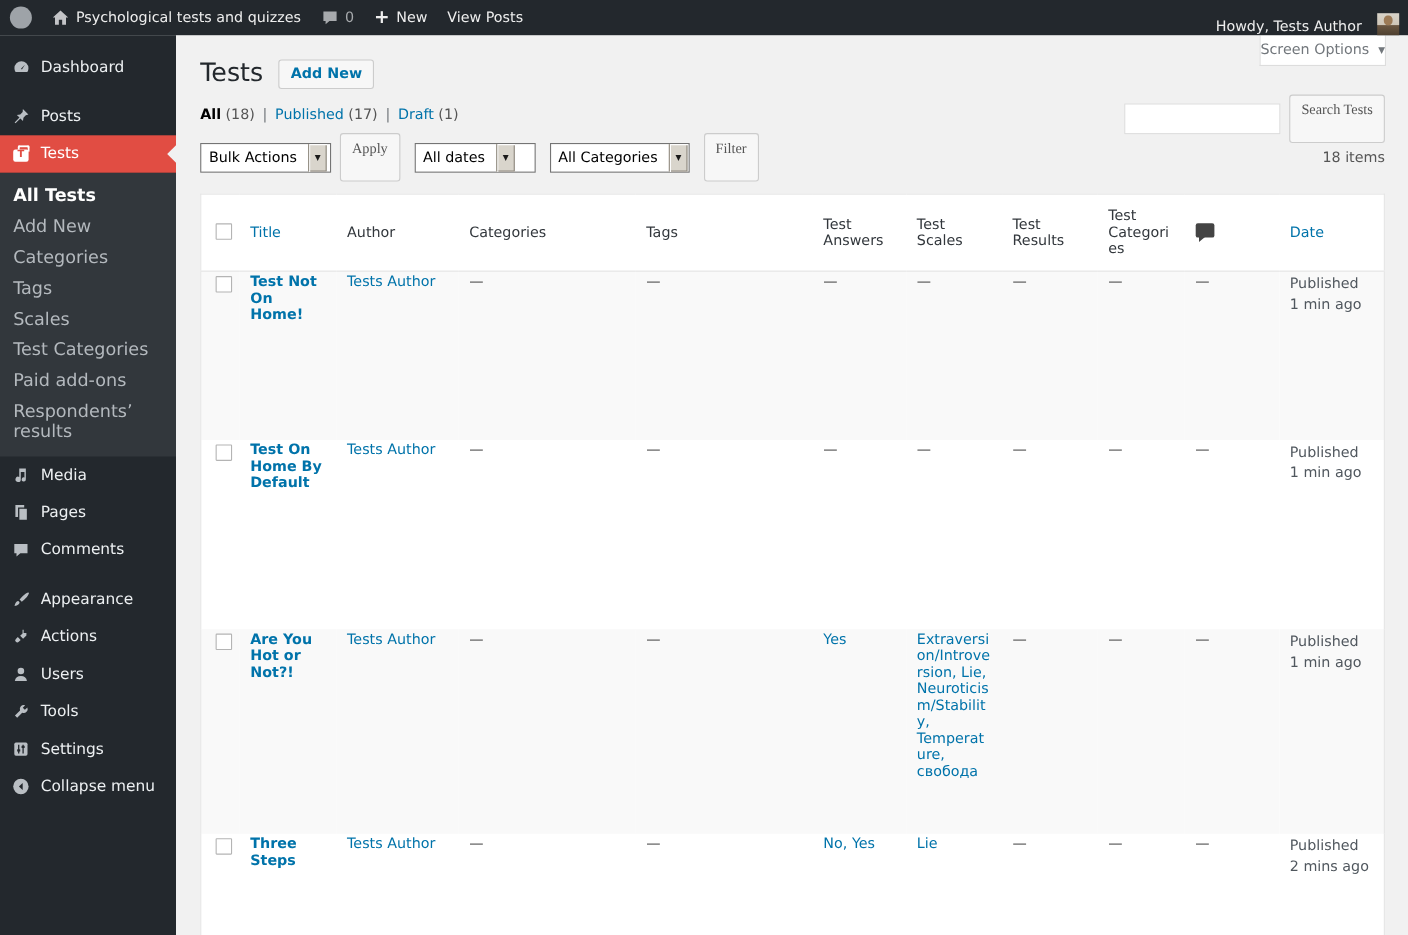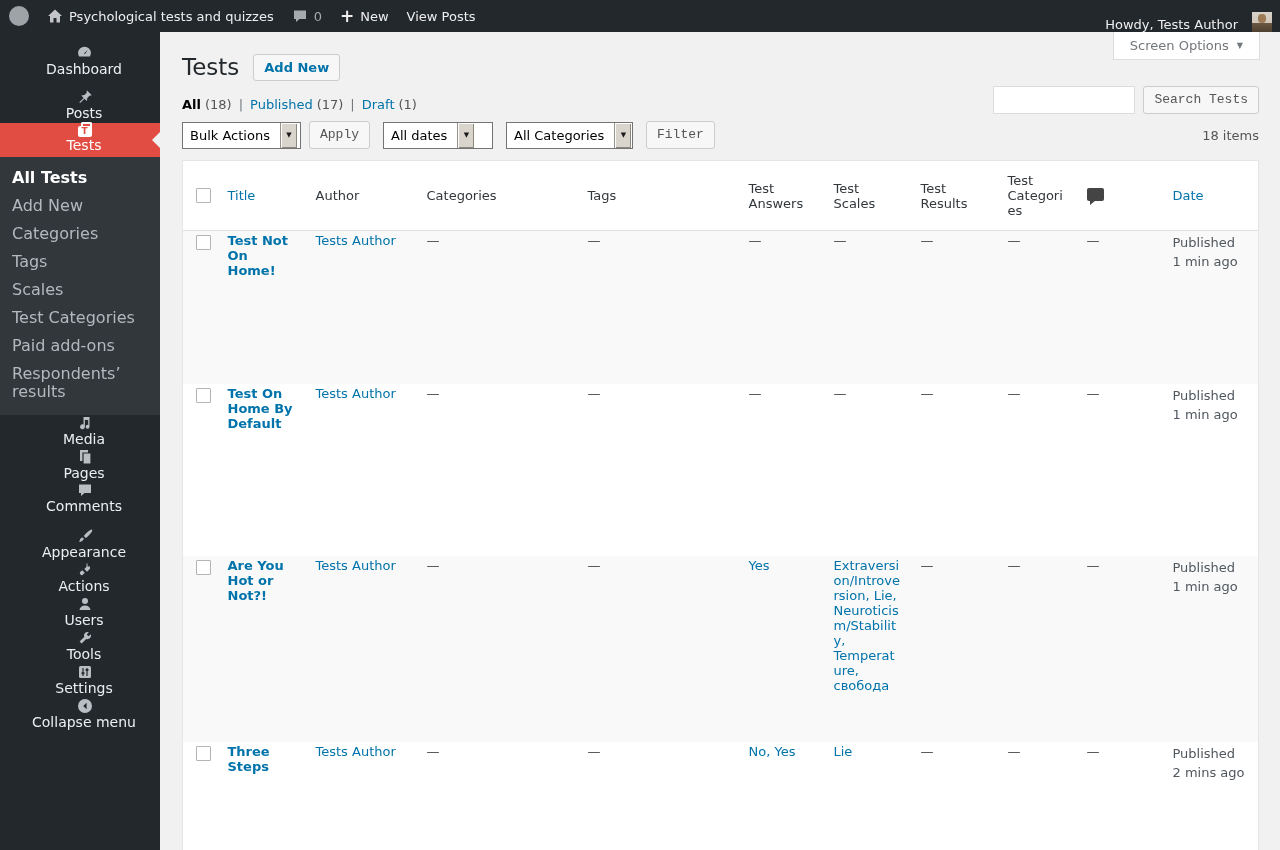--- a/index.html
+++ b/index.html
@@ -16,21 +16,21 @@
     font-family:"DejaVu Serif",serif; font-weight:bold; font-size:13px; line-height:20px; text-align:center; display:inline-block; }
   .ab-icon svg { display:block; }
   .ab-count { color:#a7aaad; }
   .plus-icon { font-size:17px; font-weight:bold; color:#eee; line-height:17px; }
   .avatar { width:20px; height:20px; margin-left:8px; background:linear-gradient(180deg,#d8d3c8 0%,#cfc6b8 55%,#6b5742 56%,#4e4030 100%); position:relative; overflow:hidden; }
   .avatar::before { content:""; position:absolute; top:2px; left:6px; width:8px; height:9px; border-radius:45%; background:#9c7a56; }
 
   
   .sidebar { position:absolute; top:32px; left:0; bottom:0; width:160px; background:var(--menu-bg,#23282d); color:#eee; z-index:40; }
   .menu { list-style:none; padding-top:12px; }
-  .menu-item { position:relative; height:34px; display:flex; align-items:center; cursor:pointer;flex-direction:column; }
+  .menu-item { position:relative; height:34px; display:flex; align-items:center; cursor:pointer; }
   .menu-item .mi-icon { width:20px; margin-left:9px; display:flex; justify-content:center; color:#b9bec3; }
   .menu-item .mi-label { margin-left:8px; font-size:14px; color:#eceff1; }
   .menu-sep { height:11px; }
   .menu-item.current { background:var(--menu-highlight,#e14d43); }
   .menu-item.current .mi-icon { color:#fff; }
   .menu-item.current .mi-label { color:#fff; }
   .menu-item.current::after { content:""; position:absolute; right:0; top:50%; margin-top:-8px;
     border:8px solid transparent; border-right-color:var(--content-bg,#f1f1f1); }
   .submenu { list-style:none; background:var(--submenu-bg,#32373c); padding:7px 0 9px; }
   .submenu li { padding:5px 12px; font-size:16px; color:#b4b9be; line-height:18px; cursor:pointer; }
@@ -38,31 +38,31 @@
   .briefcase { position:relative; width:14px; height:11px; background:currentColor; border-radius:2px; margin-top:3px; }
   .briefcase::before { content:""; position:absolute; top:-4px; left:3.5px; width:7px; height:4px;
     border:2px solid currentColor; border-bottom:none; border-radius:2px 2px 0 0; }
   .briefcase::after { content:"T"; position:absolute; top:0; left:0; right:0; text-align:center;
     font-size:9px; line-height:11px; font-weight:bold; color:var(--menu-highlight,#e14d43); }
 
   
   .content { position:absolute; top:32px; left:160px; right:0; bottom:0; background:var(--content-bg,#f1f1f1); overflow:hidden; }
   .screen-options { position:absolute; top:0; right:20px; height:28px; background:#fff;
     border:1px solid #ddd; border-top:none; color:#72777c; display:flex; align-items:center; gap:8px;
-    padding:0 16px; cursor:pointer; }
+    padding:0 0; cursor:pointer; }
   .so-arrow { font-size:8px; color:#72777c; }
   .wrap { position:relative; margin:0 21px 0 22px; padding-top:21px; }
   .page-title-row { display:flex; align-items:center; gap:14px; }
   h1.page-title { font-size:23px; font-weight:400; color:#23282d; line-height:29px; }
   .page-title-action { font-size:13px; font-weight:600; color:var(--link,#0073aa); background:#f7f7f7;
     border:1px solid #ccc; border-radius:3px; padding:5px 10px; cursor:pointer; }
   .search-box { position:absolute; top:54px; right:0; display:flex; align-items:center; gap:8px; }
   .search-input { width:142px; height:28px; border:1px solid #ddd; background:#fff; padding:0 6px; font-size:13px; }
-  .button { height:28px; line-height:26px; padding:0 10px; background:#f7f7f7; border:1px solid #ccc;
-    border-radius:3px; color:#555; font-size:13px; cursor:pointer; display:inline-block; font-family:Liberation Mono, monospace; }
+  .button { height:44px; line-height:26px; padding:0 10px; background:#f7f7f7; border:1px solid #ccc;
+    border-radius:3px; color:#555; font-size:13px; cursor:pointer; display:inline-block; font-family:Liberation Serif, serif; }
   .views { list-style:none; margin-top:15px; display:flex; align-items:center; }
   .views li { display:flex; align-items:center; }
   .views li:not(:last-child)::after { content:"|"; color:#72777c; margin:0 7px; }
   .views a { color:var(--link,#0073aa); text-decoration:none; cursor:pointer; }
   .views .current-view { color:#000; font-weight:bold; }
   .views .count { color:#555; margin-left:4px; }
 
   .tablenav { margin-top:9px; display:flex; align-items:center; }
   .fake-select { display:inline-flex; align-items:stretch; height:27px; background:#fff; border:1px solid #747474; cursor:pointer; }
   .fake-select .fs-label { padding:0 10px 0 7px; line-height:25px; color:#000; }

